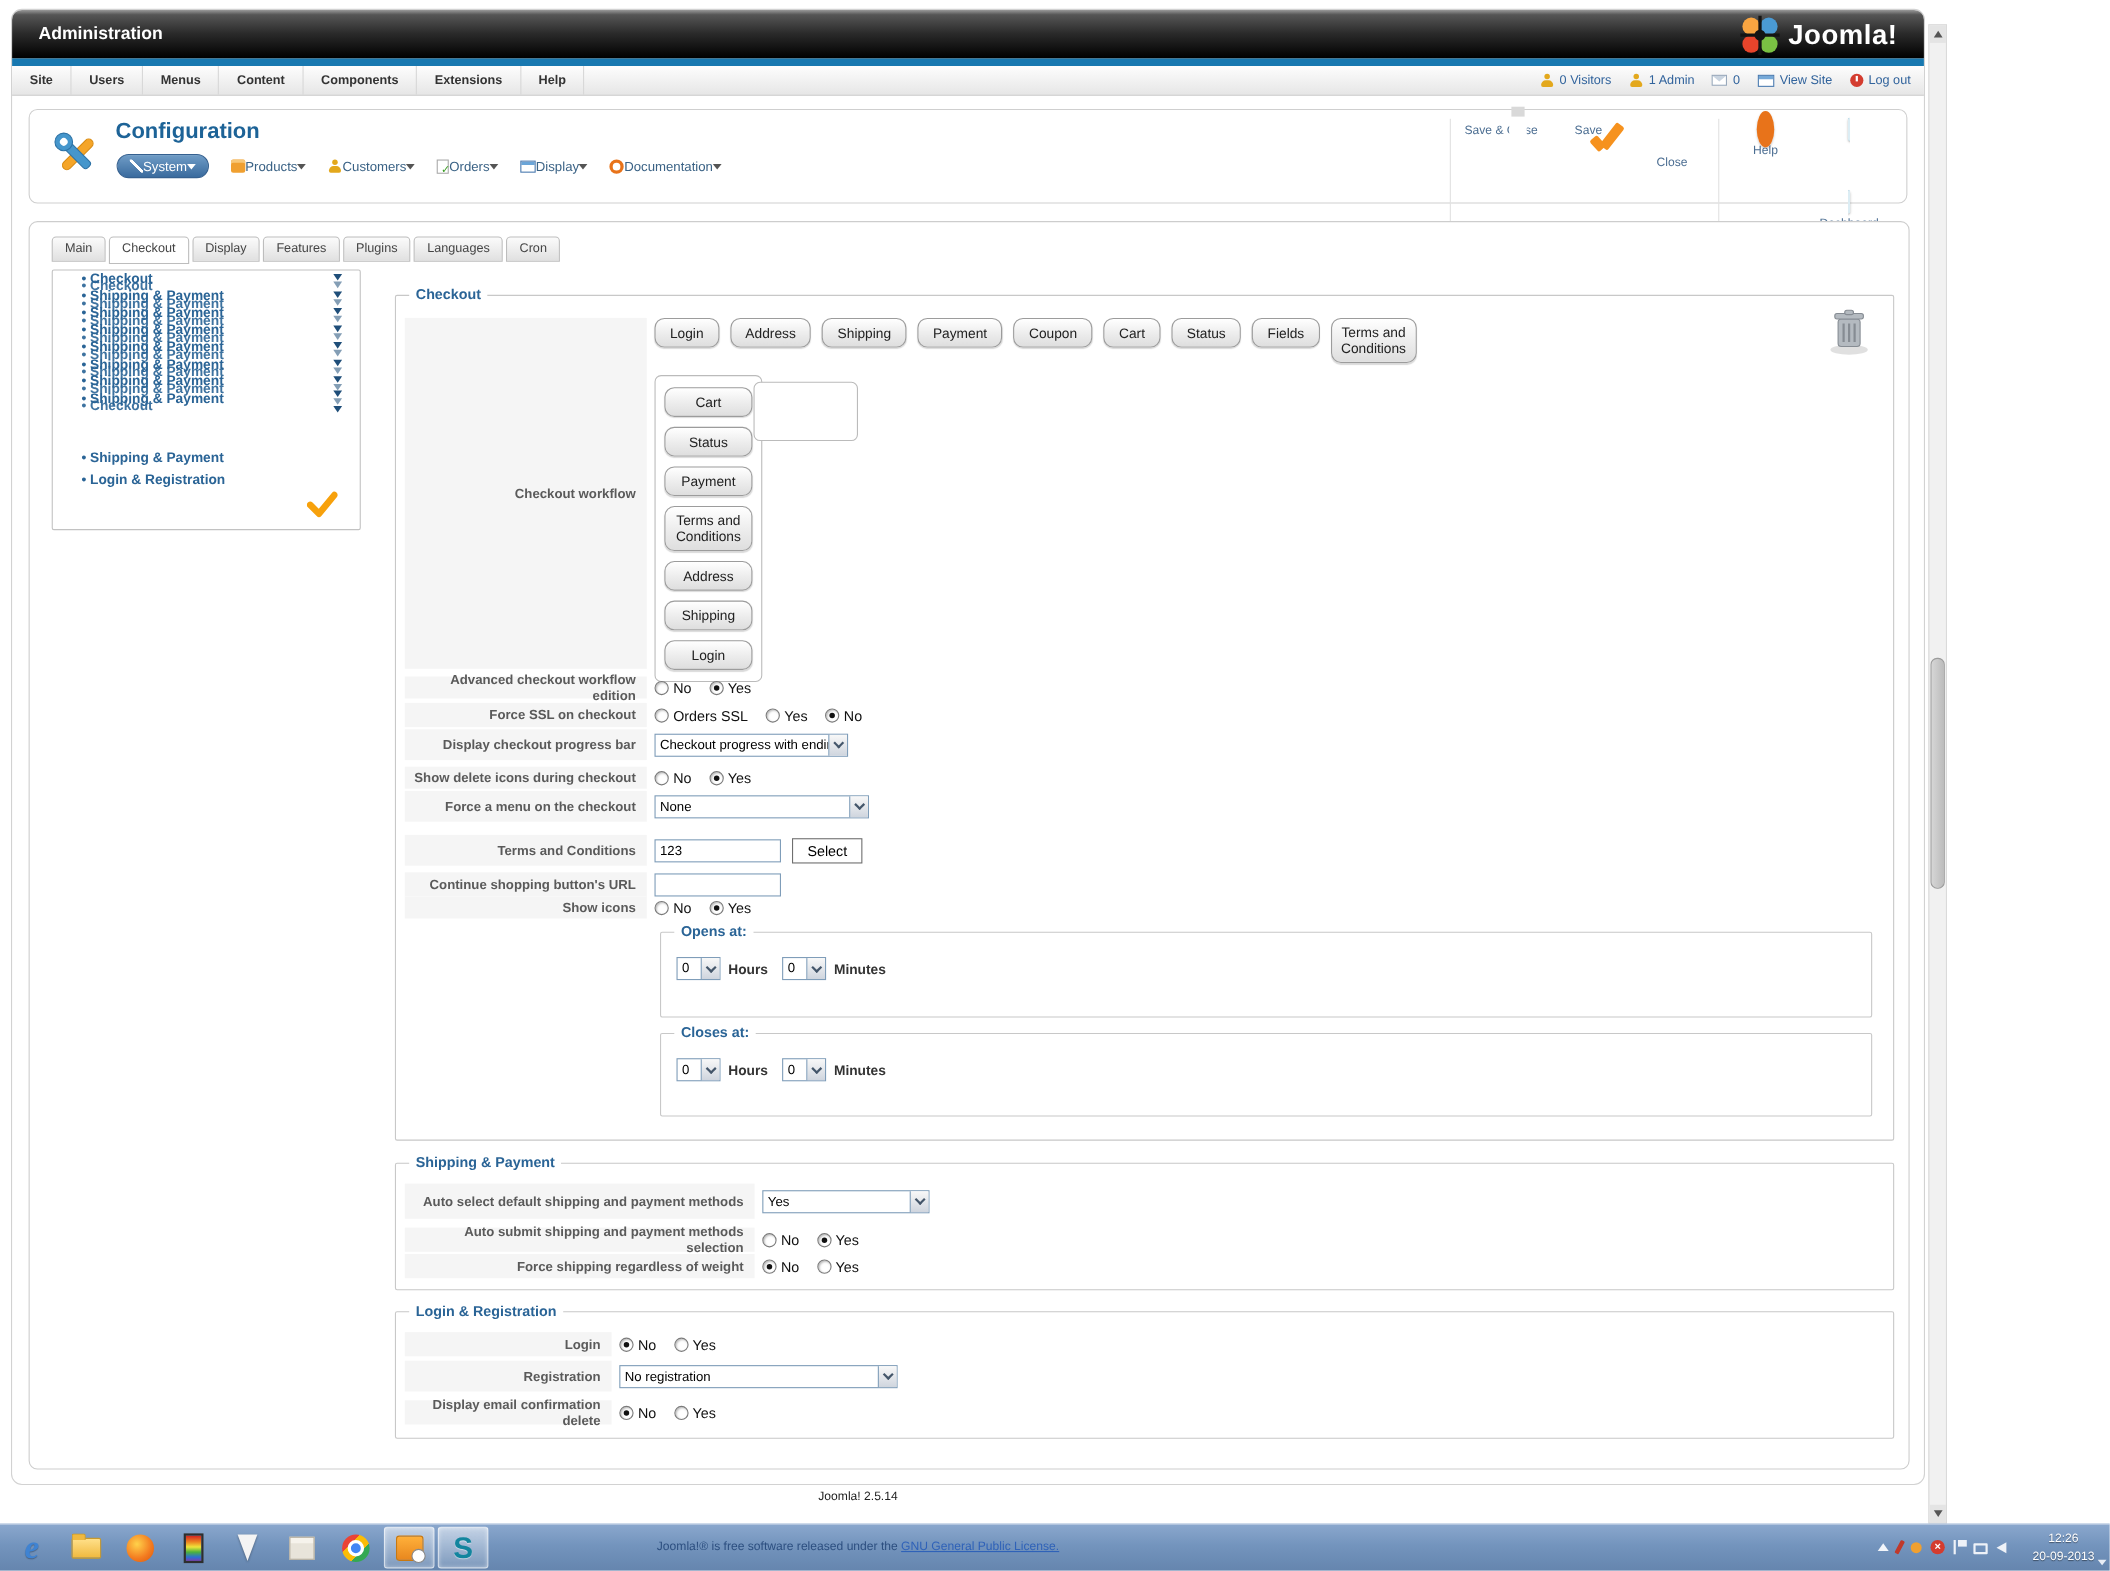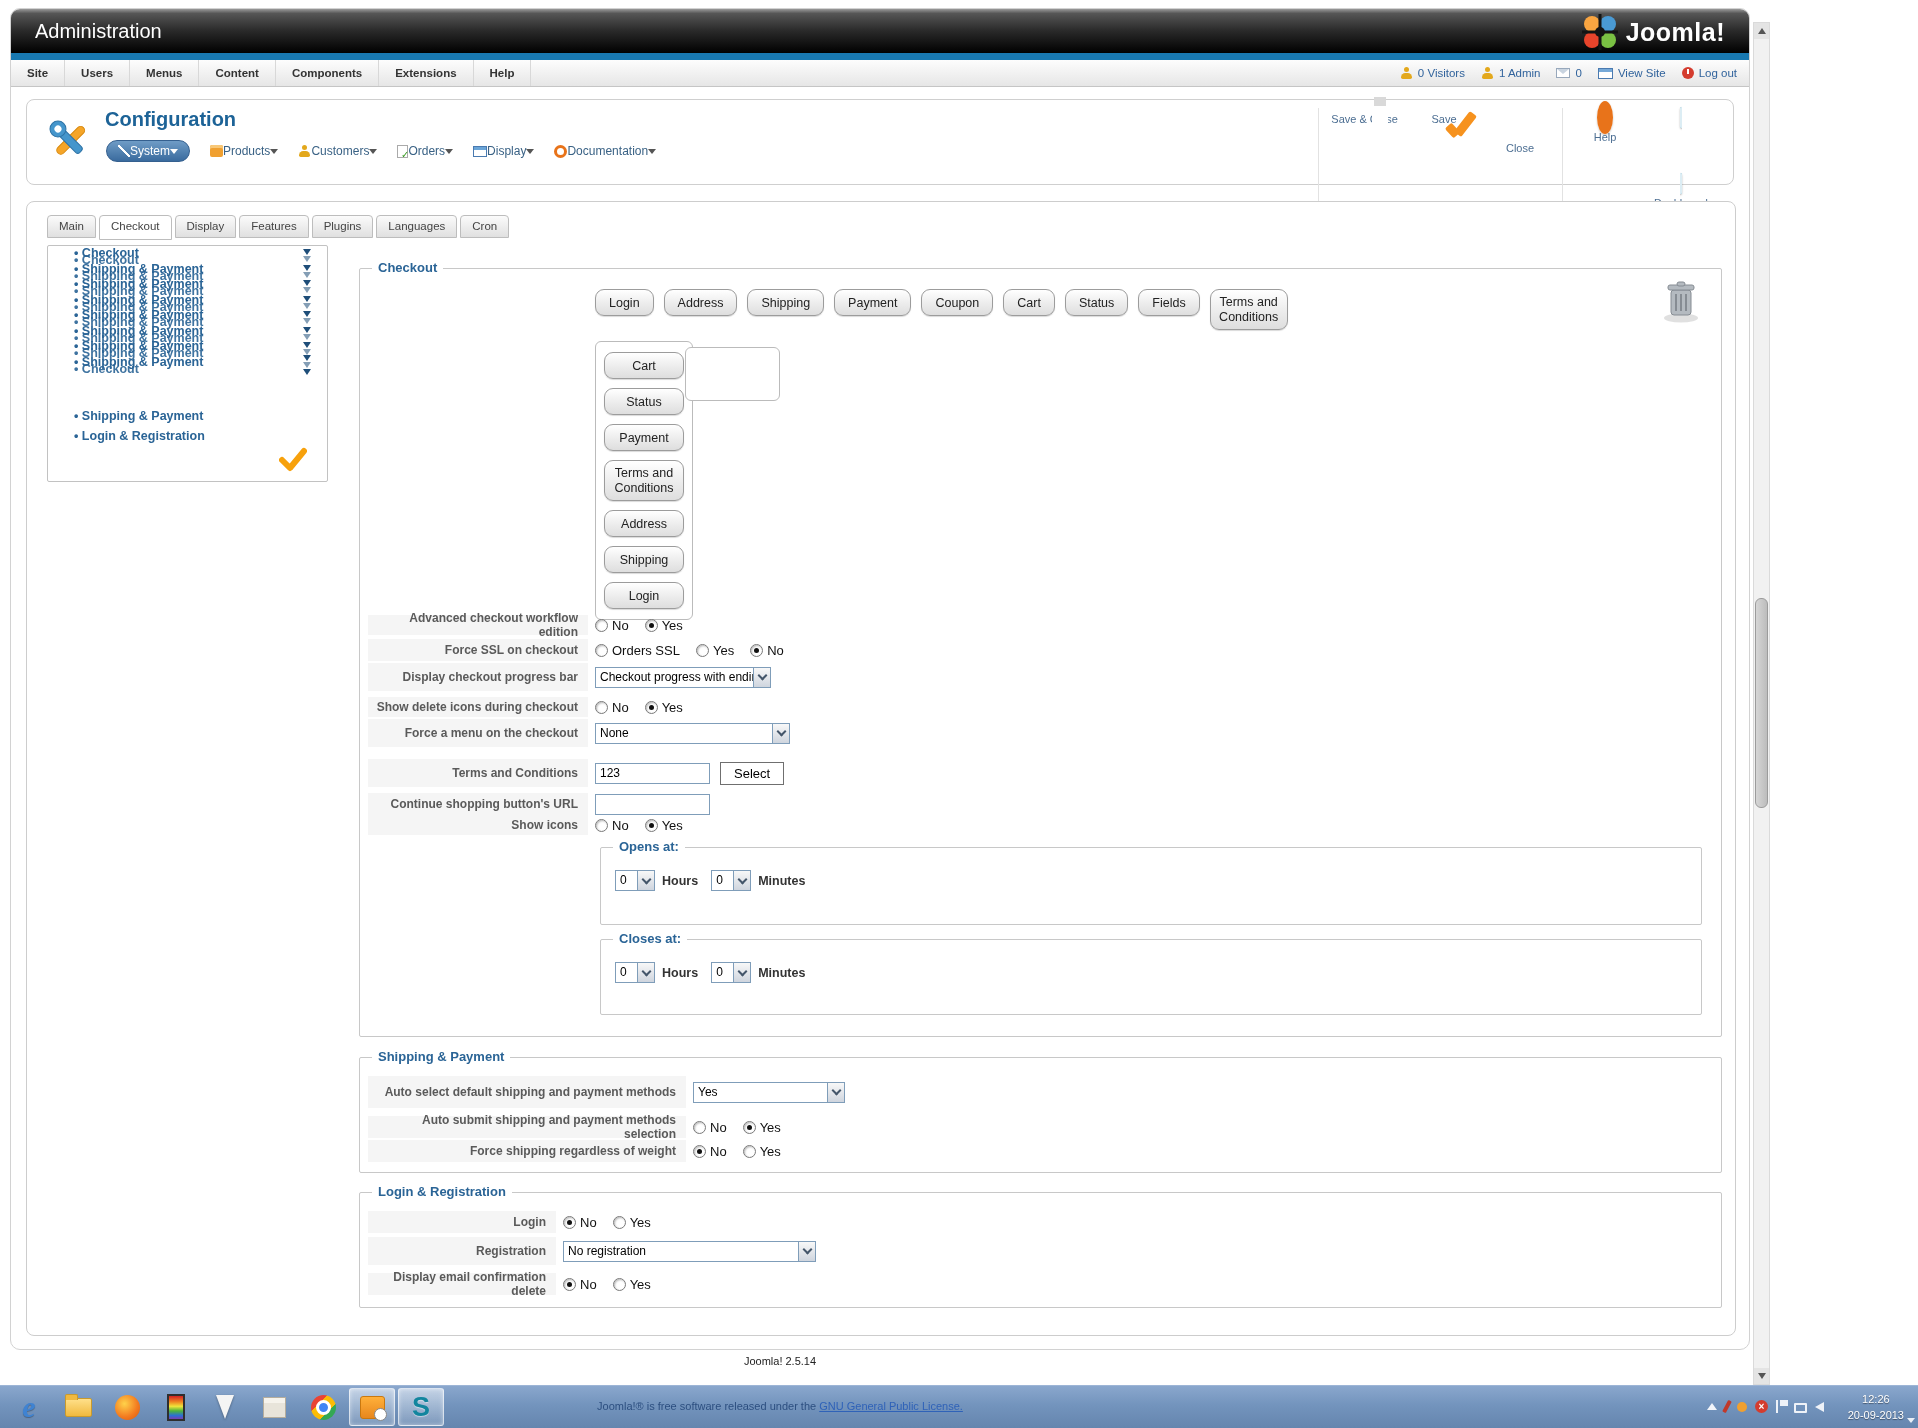--- a/index.html
+++ b/index.html
@@ -7,21 +7,21 @@
   body { position:relative; overflow:hidden; background:#fff;
          font-family:"Liberation Sans","DejaVu Sans",sans-serif; }
 
   
   .admin { position:absolute; left:10px; top:8px; width:1740px; height:1342px;
            border:1px solid #d2d2d2; border-radius:10px; background:#fff; }
 
   .topbar { position:relative; height:44px; border-radius:9px 9px 0 0;
             background:linear-gradient(180deg,#9a9a9a 0,#565656 10%,#2b2b2b 48%,#000 100%); }
   .topbar .title { position:absolute; left:24px; top:0; line-height:44px;
-                   color:#fff; font-size:20px; font-weight:normal; }
+                   color:#fff; font-size:16px; font-weight:bold; }
   .brand { position:absolute; right:24px; top:5px; display:flex; align-items:center; }
   .brand-text { color:#fff; font-size:25px; font-weight:bold; margin-left:8px; letter-spacing:.5px; }
 
   .bluestrip { height:7px; background:#1878b0; }
 
   .menubar { position:relative; height:27px; background:linear-gradient(#fdfdfd,#e6e6e6);
              border-bottom:1px solid #c5c5c5; display:flex; }
   .menu-item { padding:0 16px; line-height:26px; font-size:11.5px; font-weight:bold; color:#333;
                border-right:1px solid #d8d8d8; cursor:pointer; }
   .menu-status { position:absolute; right:12px; top:0; height:26px; display:flex; gap:16px; align-items:center;
@@ -391,20 +391,23 @@
       <span class="side-check">
         <svg width="28" height="26" viewBox="0 0 28 26">
             <path d="M3 13 L11 21 L25 4" fill="none" stroke="#f7a10c" stroke-width="6" stroke-linecap="round" stroke-linejoin="round"></path>
           </svg>
       </span>
     </div>
 
     <div class="fset f1" style="left:332px;top:66px;width:1363px;height:769px">
       <span class="legend">Checkout</span>
 
+      <div class="flabel" style="top:20px;height:319px">
+          <span>Checkout workflow</span>
+        </div>
       <div class="palette" style="left:235px;top:20px" id="palette">
           <div class="wfbtn">Login</div>
           <div class="wfbtn">Address</div>
           <div class="wfbtn">Shipping</div>
           <div class="wfbtn">Payment</div>
           <div class="wfbtn">Coupon</div>
           <div class="wfbtn">Cart</div>
           <div class="wfbtn">Status</div>
           <div class="wfbtn">Fields</div>
           <div class="wfbtn tall">Terms and Conditions</div>

